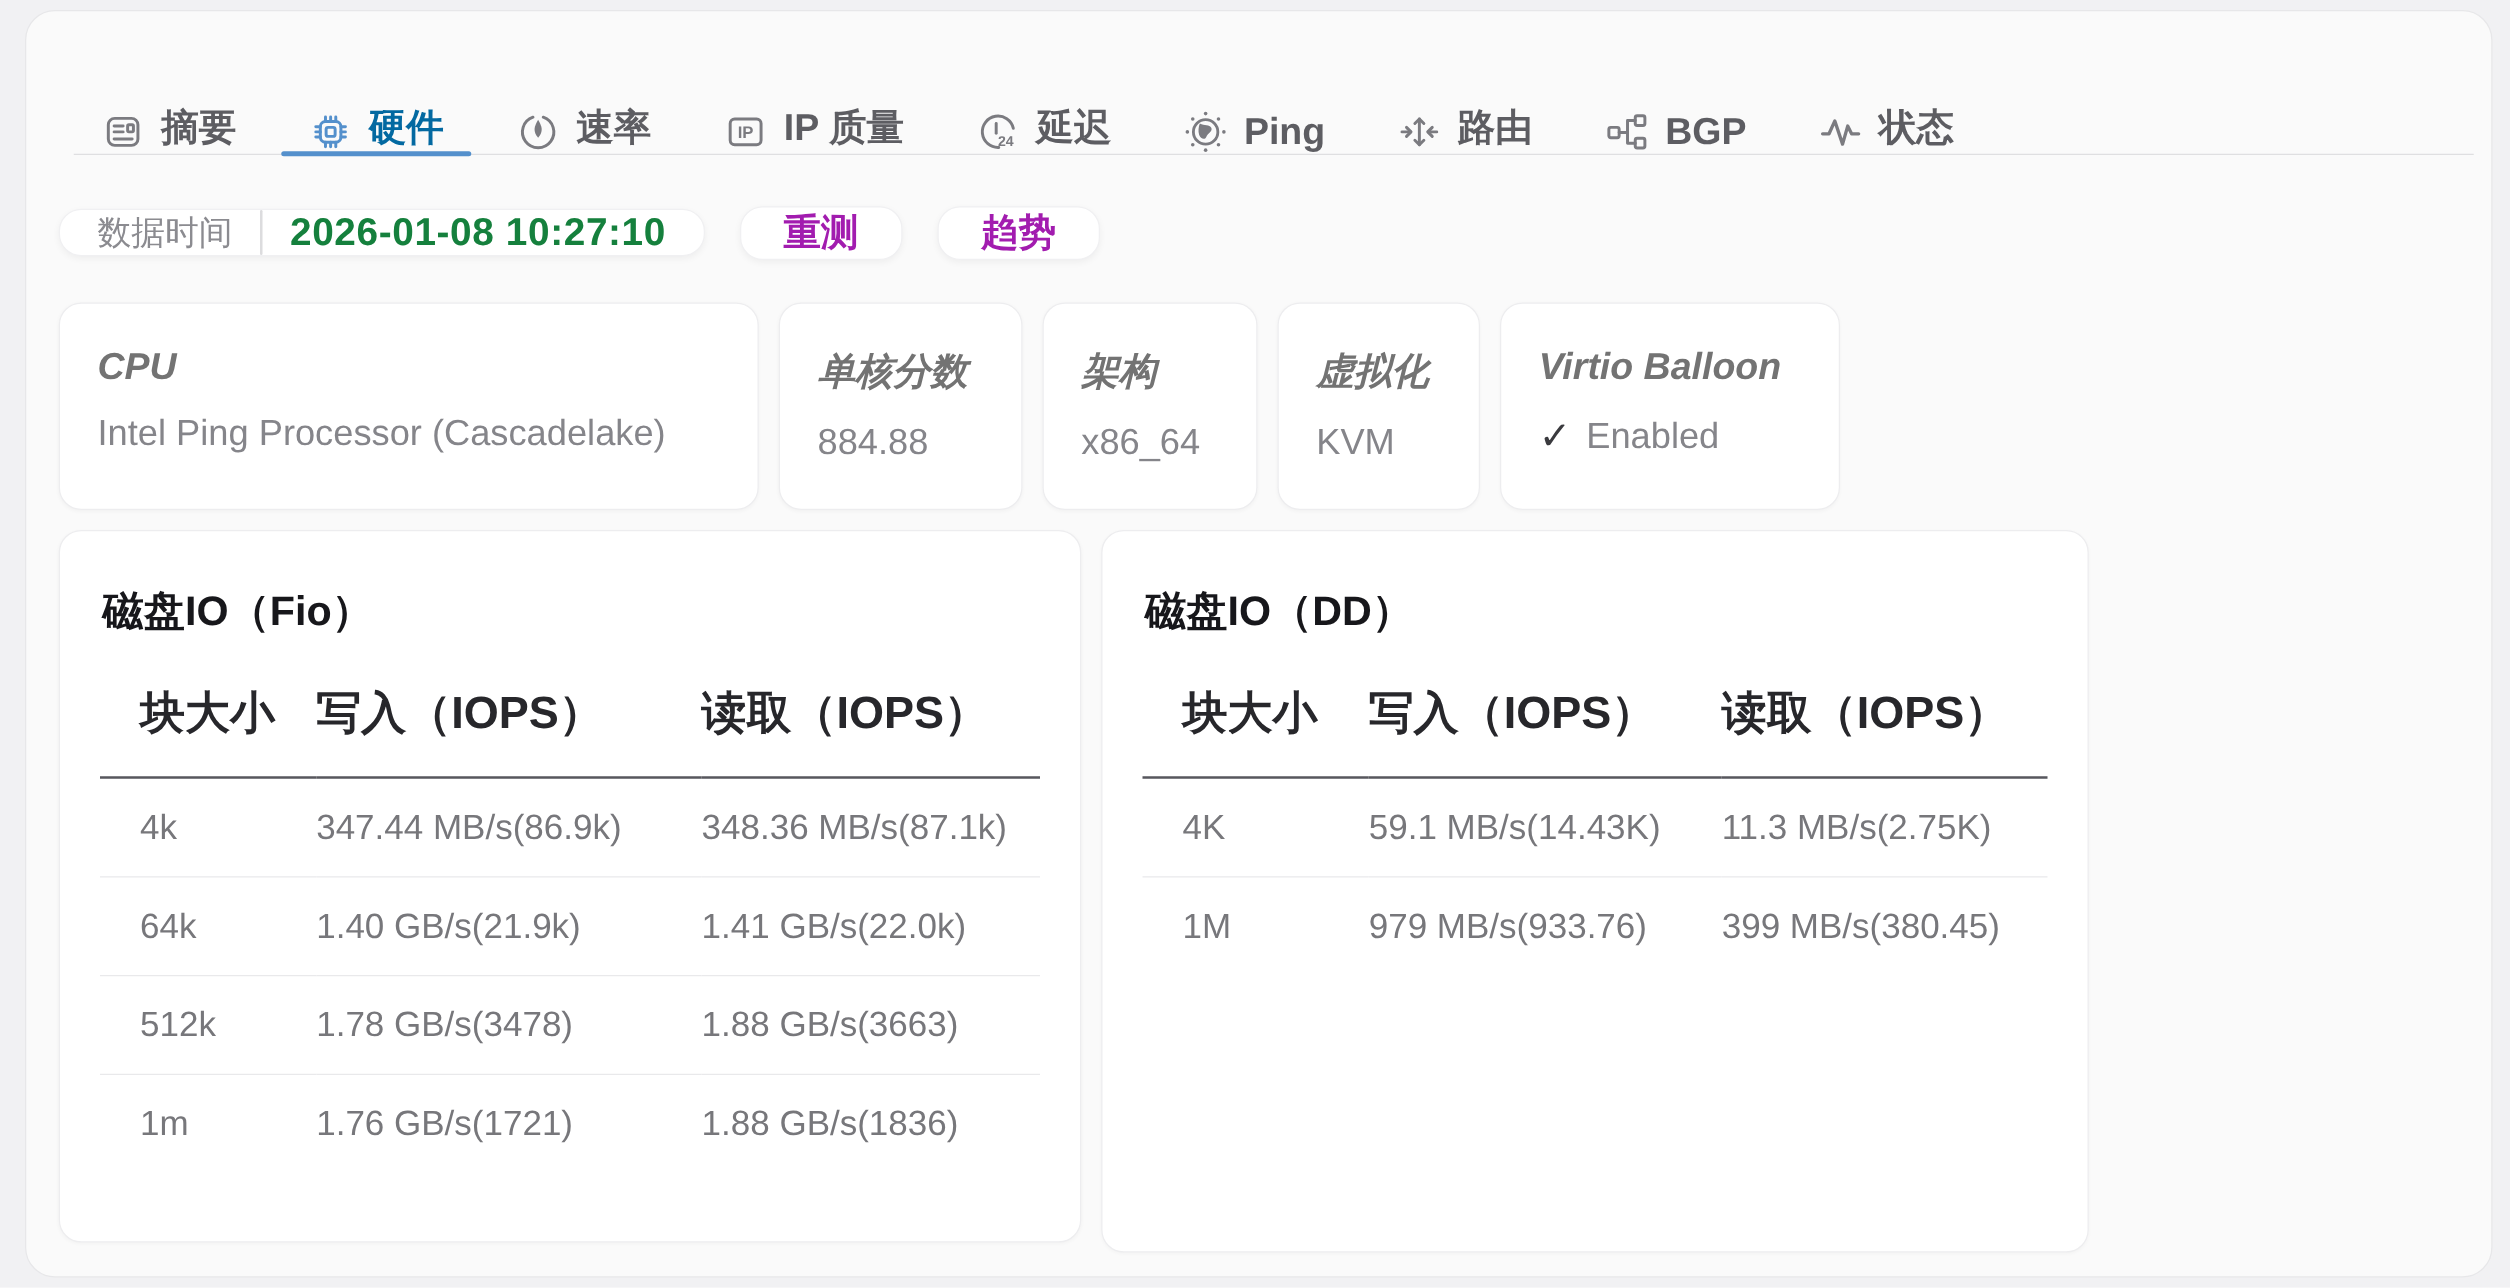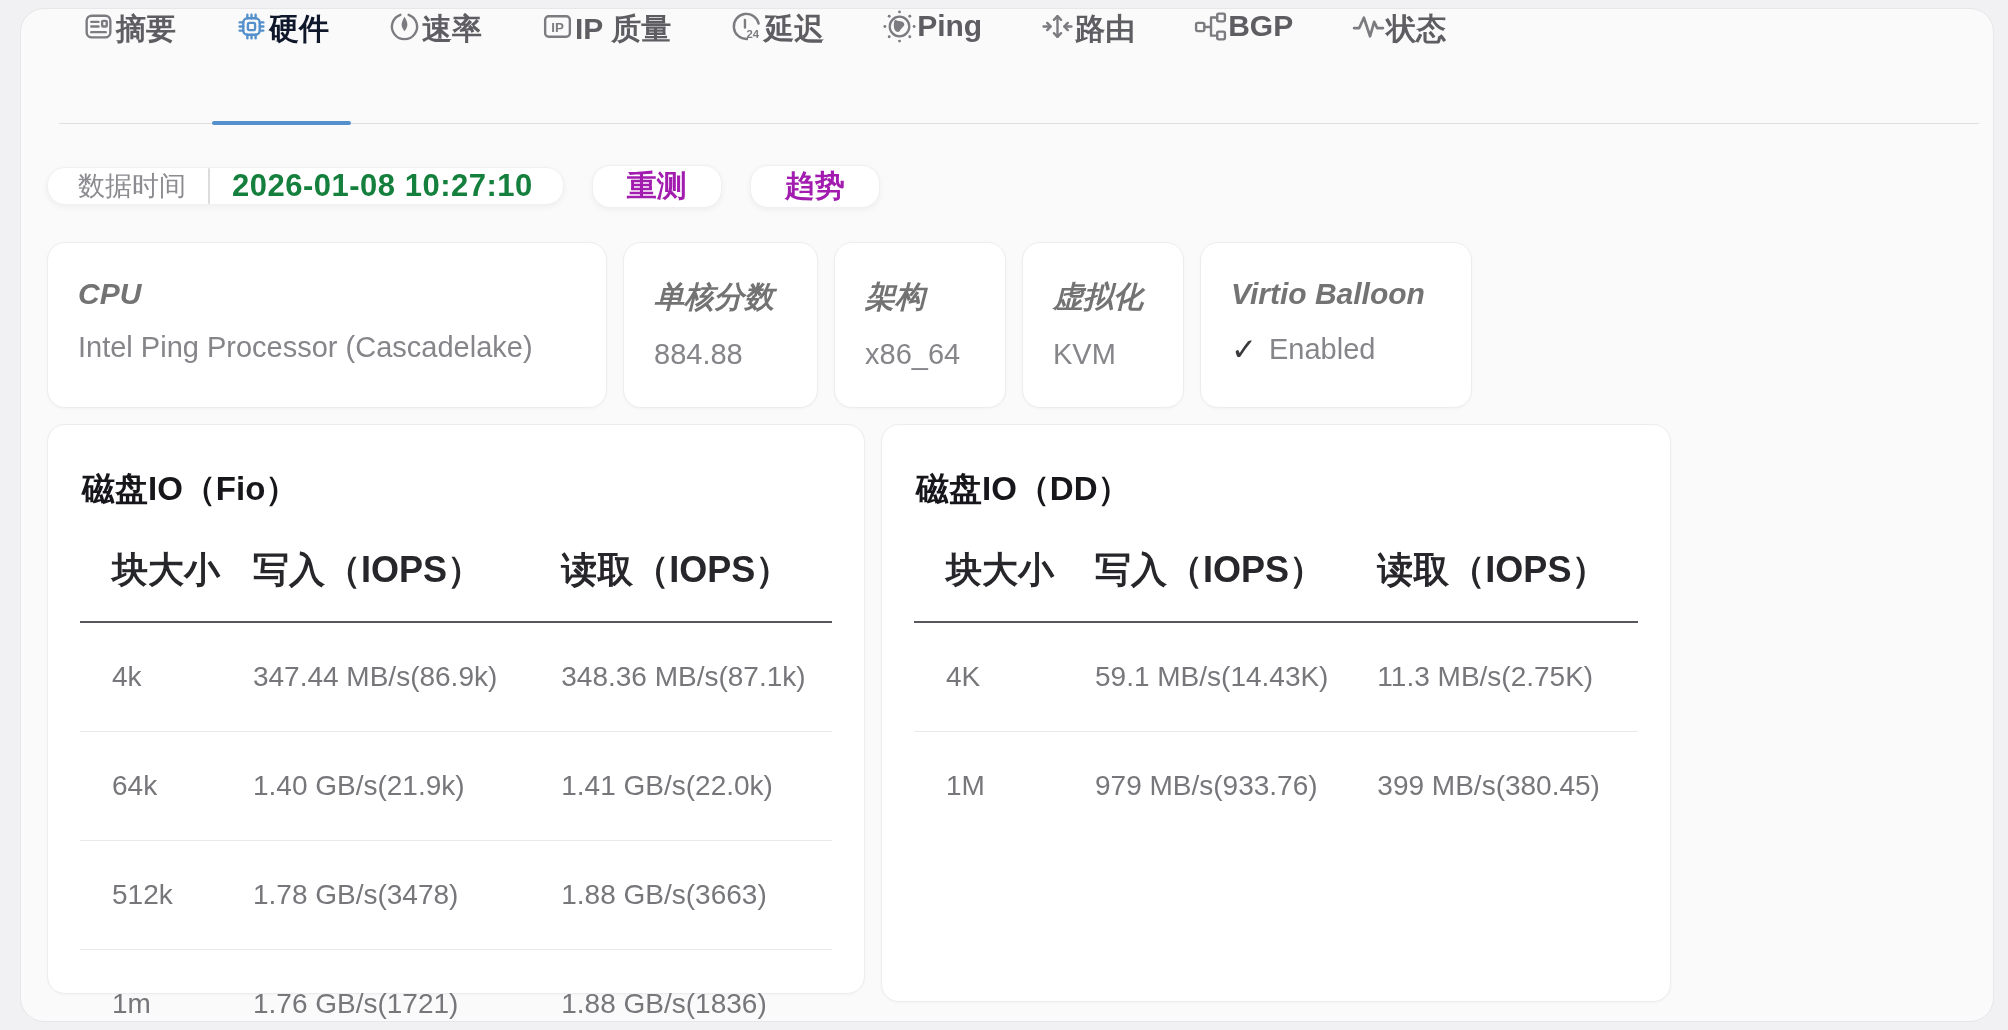--- a/index.html
+++ b/index.html
@@ -15,27 +15,27 @@
     background:#fafafa;border:1px solid #e7e7e9;border-radius:24px;
     box-sizing:border-box;
   }
   
   .tabs{
     display:flex;align-items:center;gap:14px;
     height:114px;margin:0 14px 0 38px;
     border-bottom:1px solid #dfdfe1;
   }
   .tab{
-    display:flex;align-items:flex-start;
+    display:flex;align-items:flex-end;gap:13px;
     padding:0 22px;height:100%;position:relative;
     color:#5d5d62;font-size:30px;font-weight:600;
     cursor:pointer;white-space:nowrap;
   }
   .tab .ticon{color:#7b7b80;}
-  .tab.active{color:#0f172a;}
+  .tab.active{color:#0369a1;}
   .tab.active .ticon{color:#5490cc;}
   .tab.active::after{
     content:"";position:absolute;left:0;right:0;bottom:-2px;height:4px;
     background:#5490cc;border-radius:2px;
   }
   .ticon{width:35px;height:35px;flex:none;}
   
   .toolbar{display:flex;align-items:center;gap:28px;margin:20px 26px 0;height:84px;}
   .pill{
     display:flex;align-items:center;gap:22px;padding:0 30px;
@@ -77,21 +77,21 @@
   .disk-dd{width:790px;height:578px;}
   .disk-title{margin:8px 0 0 2px;font-size:33px;font-weight:700;color:#17171b;}
   table.io{width:100%;border-collapse:collapse;margin-top:10px;}
   .dd-table{margin-top:112px;}
   .io th{
     text-align:left;font-size:36px;font-weight:700;color:#27272b;
     padding:24px 0 26px;border-bottom:2px solid #57575d;white-space:nowrap;
   }
   .io td{
     text-align:left;font-size:28px;color:#77777b;
-    padding:38px 0;border-bottom:1px solid #e9e9eb;white-space:nowrap;
+    padding:23px 0;border-bottom:1px solid #e9e9eb;white-space:nowrap;
   }
   .io tr:last-child td{border-bottom:none;}
   .io th:first-child,.io td:first-child{padding-left:32px;}
   .fio-table th:nth-child(1){width:23%;}
   .fio-table th:nth-child(2){width:41%;}
   .dd-table th:nth-child(1){width:25%;}
   .dd-table th:nth-child(2){width:39%;}
 </style>
 </head>
 <body>

